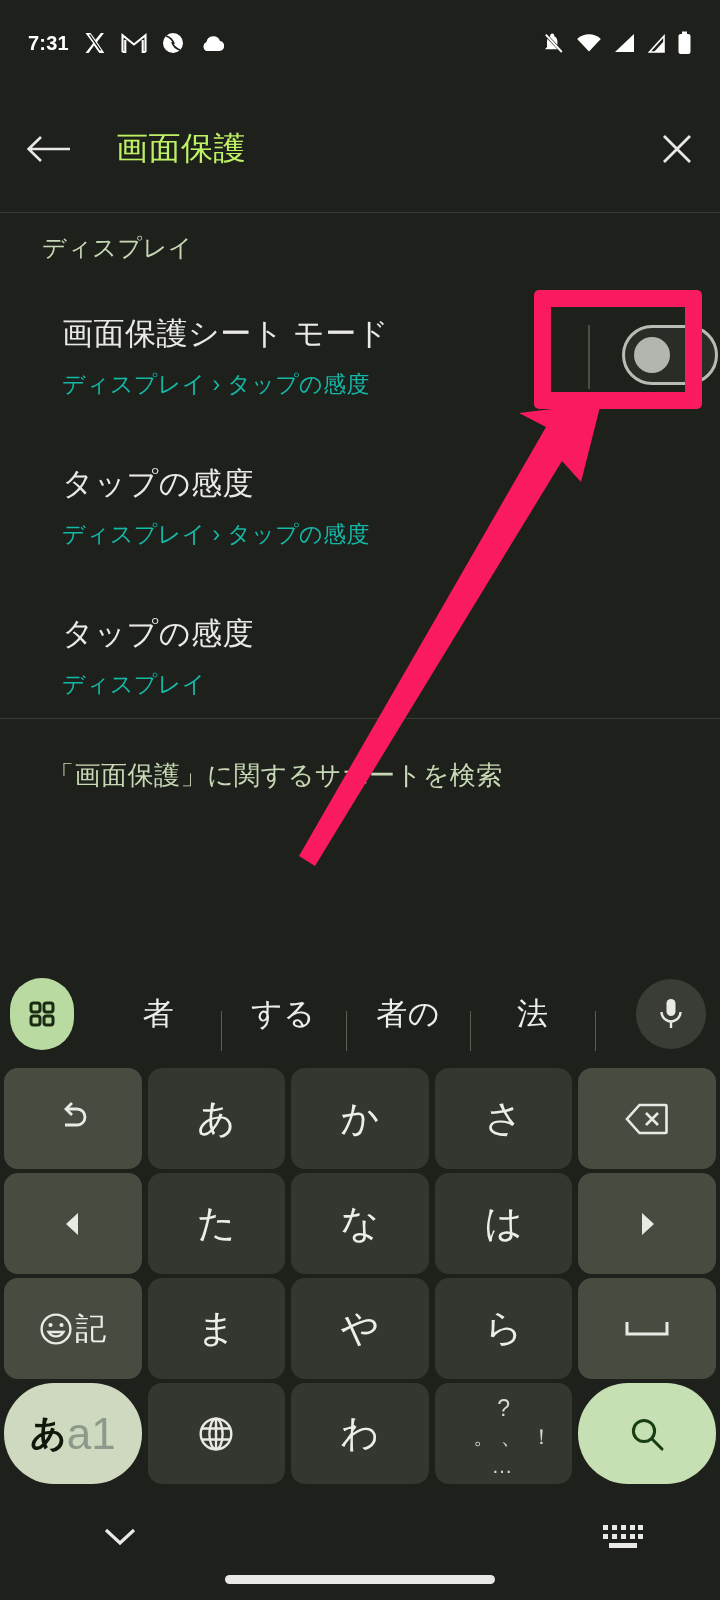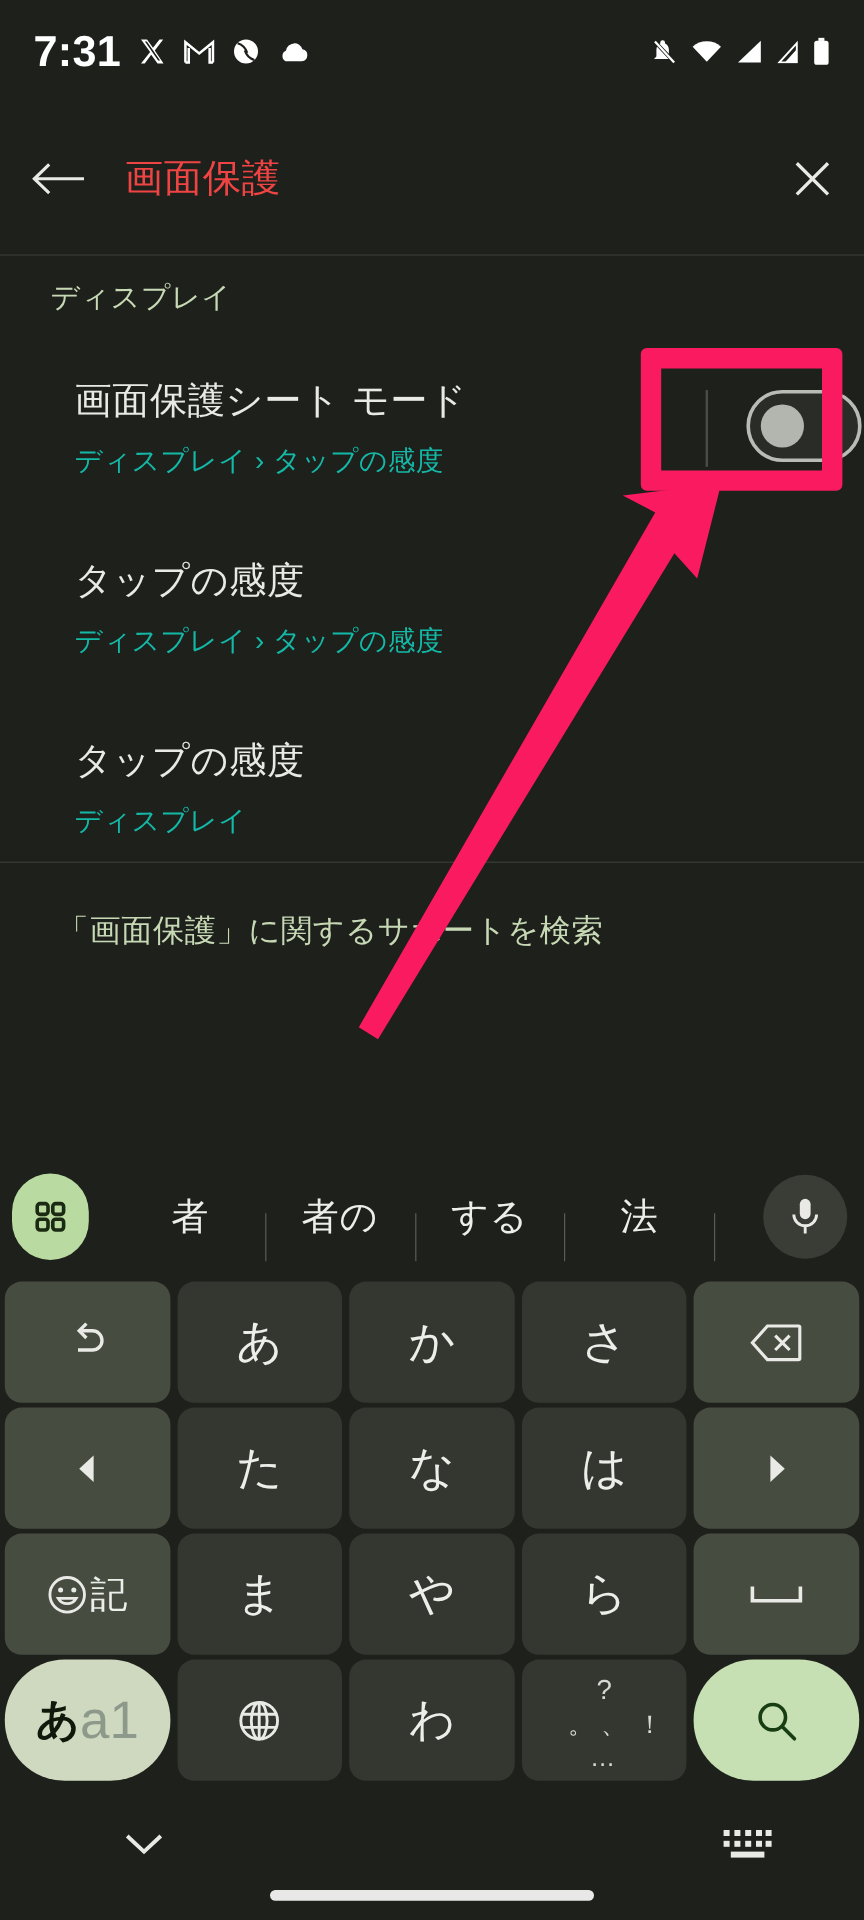--- a/index.html
+++ b/index.html
@@ -11,30 +11,30 @@
   }
   #screen { position: relative; width: 720px; height: 1600px; background: #1e201c; }
 
   
   .statusbar {
     position: absolute; top: 0; left: 0; width: 720px; height: 86px;
     display: flex; align-items: center; padding: 0 28px;
   }
   .sb-left { display: flex; align-items: center; gap: 14px; }
   .sb-right { margin-left: auto; display: flex; align-items: center; gap: 11px; }
-  .sb-time { color: #fff; font-size: 36px; font-weight: 600; letter-spacing: .2px; }
+  .sb-time { color: #fff; font-size: 20px; font-weight: 600; letter-spacing: .2px; }
   .sb-ico { display: block; }
 
   
   .appbar {
     position: absolute; top: 86px; left: 0; width: 720px; height: 126px;
     display: flex; align-items: center; padding: 0 26px;
   }
   .appbar-title {
-    color: #ef4444; font-size: 32px; margin-left: 32px; letter-spacing: .5px;
+    color: #bef264; font-size: 32px; margin-left: 44px; letter-spacing: .5px;
   }
   .appbar-close { margin-left: auto; }
   .divider { position: absolute; left: 0; width: 720px; height: 1px; background: #3a3d37; }
 
   
   .section-header {
     position: absolute; left: 42px; top: 232px;
     color: #c7d9b4; font-size: 24px; letter-spacing: .6px;
   }
   .list { position: absolute; left: 0; top: 295px; width: 720px; margin-left: 20px; }
@@ -218,22 +218,22 @@
       <div class="sugg-toolbox">
         <svg width="32" height="32" viewBox="0 0 32 32">
           <rect x="5" y="5" width="9" height="9" rx="2.4" fill="none" stroke="#1b2a12" stroke-width="3"></rect>
           <rect x="18" y="5" width="9" height="9" rx="2.4" fill="none" stroke="#1b2a12" stroke-width="3"></rect>
           <rect x="5" y="18" width="9" height="9" rx="2.4" fill="none" stroke="#1b2a12" stroke-width="3"></rect>
           <rect x="18" y="18" width="9" height="9" rx="2.4" fill="none" stroke="#1b2a12" stroke-width="3"></rect>
         </svg>
       </div>
       <div class="sugg-list">
         <div class="sugg">者</div>
+        <div class="sugg">する</div>
         <div class="sugg">者の</div>
-        <div class="sugg">する</div>
         <div class="sugg">法</div>
         <div class="sugg">し</div>
       </div>
       <div class="mic-btn">
         <svg width="30" height="34" viewBox="0 0 30 34">
           <rect x="10.5" y="2" width="9" height="17" rx="4.5" fill="#e9eae6"></rect>
           <path fill="none" stroke="#e9eae6" stroke-width="2.4" d="M5.5 15a9.5 9.5 0 0 0 19 0M15 25v6"></path>
         </svg>
       </div>
     </div>

